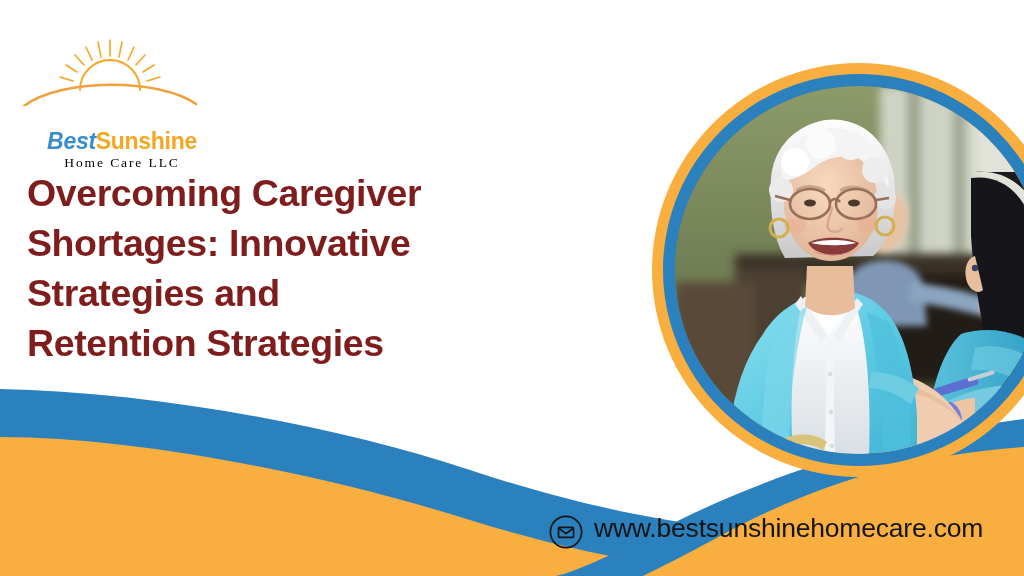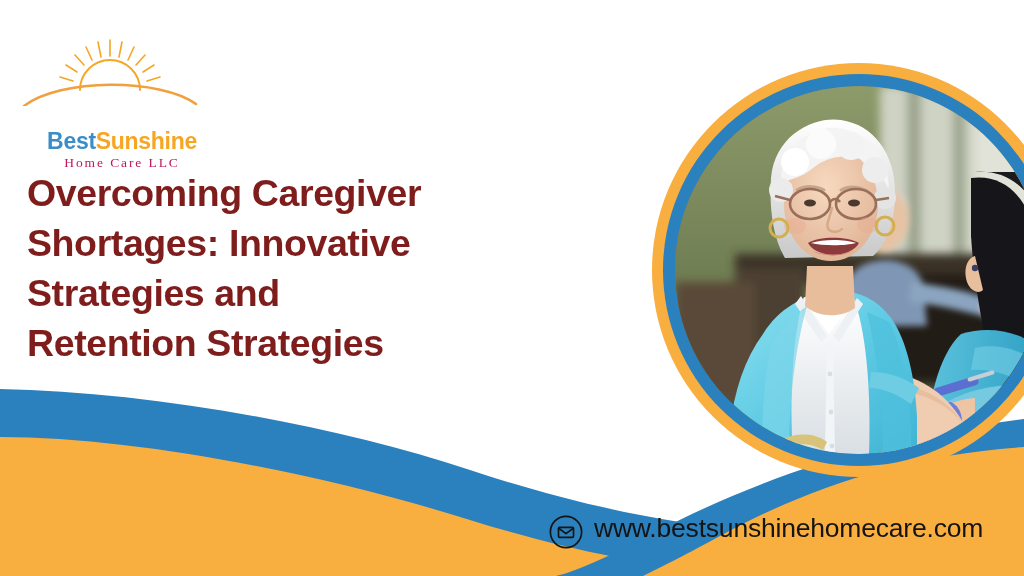--- a/index.html
+++ b/index.html
@@ -42,26 +42,26 @@
     width:160px;
     text-align:center;
     line-height:1;
   }
   .logo-line1 {
     font-size:23px;
     font-weight:600;
     letter-spacing:-0.3px;
     white-space:nowrap;
   }
-  .logo-best { color:#3a8dc9; }
+  .logo-best { color:#3a8dc9;font-style:italic; }
   .logo-sun  { color:#f5a623; }
   .logo-line2 {
     font-family:"Liberation Serif", serif;
     font-size:13.5px;
-    color:#be185d;
+    color:#000000;
     letter-spacing:1.9px;
     margin-top:3px;
     white-space:nowrap;
   }
 
   
   .headline {
     position:absolute;
     left:27px; top:168px;
     width:545px;

